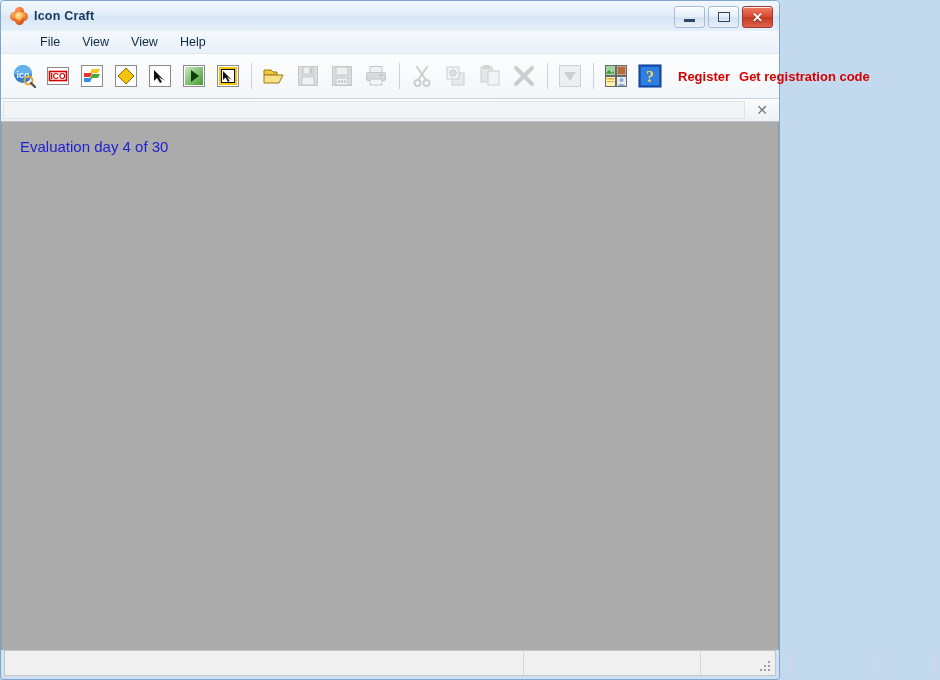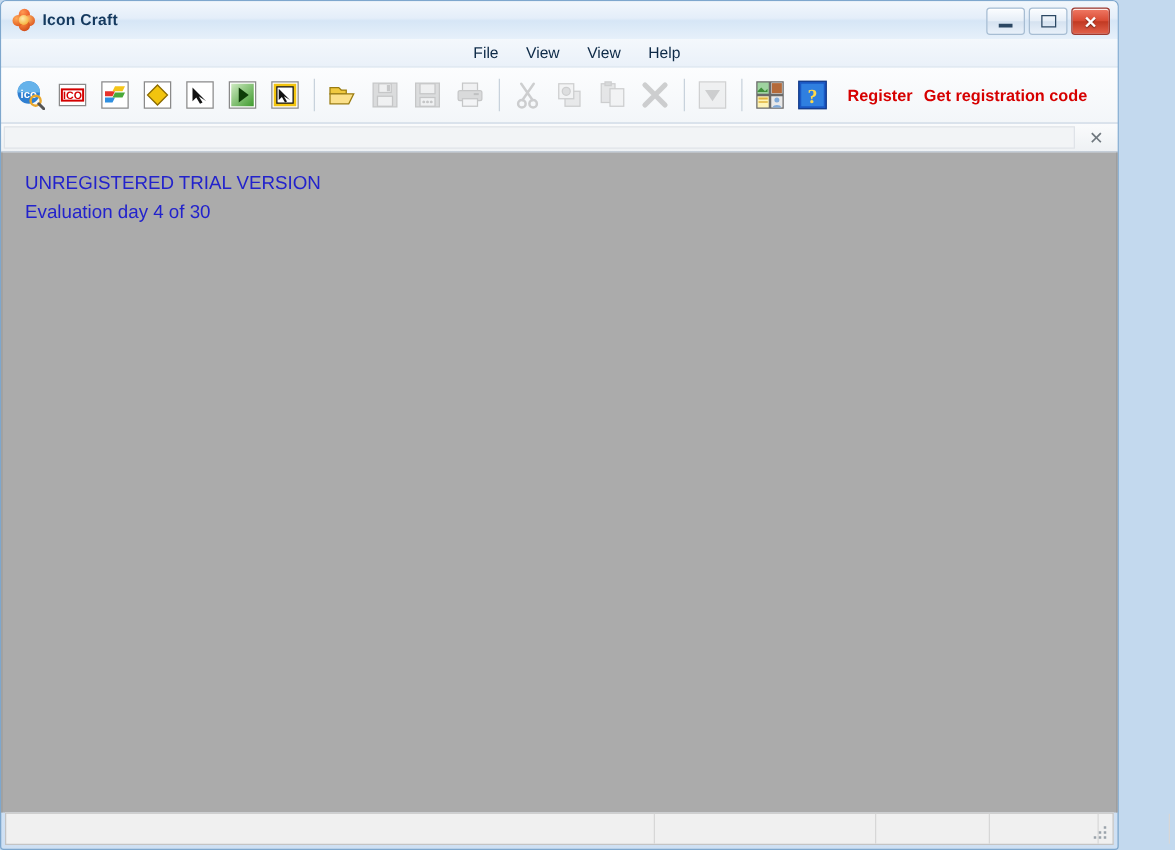--- a/index.html
+++ b/index.html
@@ -2,21 +2,21 @@
 <html><head>
 <meta charset="utf-8">
 <style>
   html,body{margin:0;padding:0;}
   body{
     width:940px;height:680px;overflow:hidden;
     font-family:"Liberation Sans", sans-serif;
     background:#c3d9ee;
   }
   .window{
-    position:absolute;left:0;top:0;width:895px;height:680px;
+    position:absolute;left:0;top:0;width:780px;height:680px;
     box-sizing:border-box;
     background:linear-gradient(to bottom,#e8f1fa 0%,#dbe9f7 40%,#cfe0f3 100%);
     border:1px solid #7ea7cd;
     border-radius:5px 5px 3px 3px;
     display:flex;flex-direction:column;
   }
   
   .titlebar{
     height:30px;flex:0 0 30px;position:relative;
     background:linear-gradient(to bottom,#f2f7fc 0%,#e4eef9 45%,#d6e6f6 52%,#e6f0fa 100%);
@@ -48,21 +48,20 @@
     background:linear-gradient(to bottom,#f07a65 0%,#d94b34 48%,#c13a23 52%,#e2604a 100%);
   }
   .gl-min{width:11px;height:3px;background:#2b4763;margin-top:7px;}
   .gl-max{width:10px;height:8px;border:1.6px solid #2b4763;}
   .gl-close{color:#fff;font-size:13px;font-weight:bold;line-height:1;text-shadow:0 1px 1px rgba(0,0,0,.5);}
   
   .menubar{
     height:22px;flex:0 0 22px;display:flex;align-items:center;
     background:linear-gradient(to bottom,#f4f8fc,#eaf1f9);
     padding-left:28px;
-    justify-content:center;
   }
   .menuitem{
     font-size:12.5px;color:#0d2a47;padding:2px 11px 3px 11px;border-radius:2px;
   }
   
   .toolbar{
     height:44px;flex:0 0 44px;display:flex;align-items:center;
     background:linear-gradient(to bottom,#fcfdfe,#f3f6f9);
     border-top:1px solid #dfe7ef;border-bottom:1px solid #c9d4df;
     padding-left:8px;
@@ -328,21 +327,20 @@
     <div class="reg-link second">Get registration code</div>
   </div>
 
   <div class="docstrip">
     <div class="inner"></div>
     <div class="doc-close">✕</div>
   </div>
 
   <div class="workspace">
     <div class="trial">
-      <div>UNREGISTERED TRIAL VERSION</div>
       <div>Evaluation day 4 of 30</div>
     </div>
   </div>
 
   <div class="statusbar">
     <div class="scell" style="flex:0 0 512px"></div>
     <div class="scell" style="flex:0 0 170px"></div>
     <div class="scell" style="flex:0 0 84px"></div>
     <div class="scell" style="flex:0 0 80px"></div>
     <div class="scell" style="flex:0 0 50px"></div>

